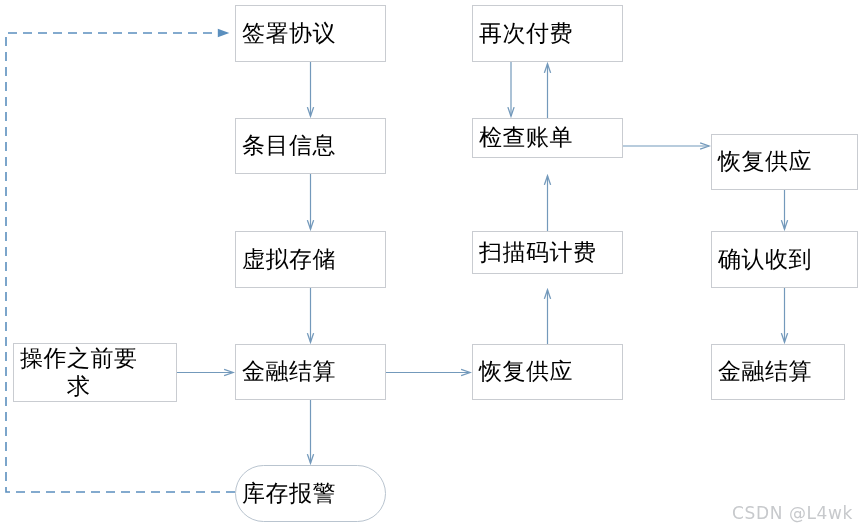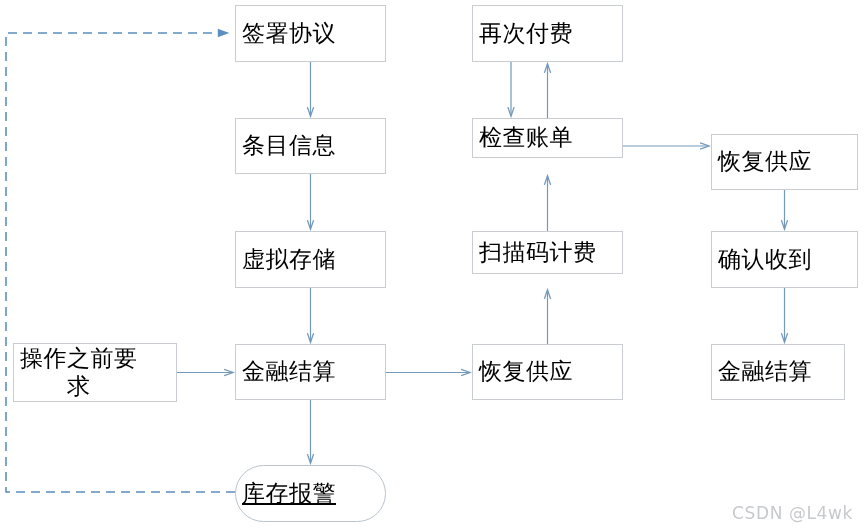--- a/index.html
+++ b/index.html
@@ -35,21 +35,20 @@
     text-align: center;
     color: #000000;
     font-size: 23px;
     line-height: 1.18;
     letter-spacing: 0.5px;
     font-family: "DejaVu Sans", "Liberation Sans", sans-serif;
   }
   .node.stadium {
     border-radius: 999px;
     border-color: #b9c4cf;
-    text-decoration: underline;
   }
   .node .label {
     display: block;
     padding: 0 6px;
     white-space: pre-line;
   }
   #watermark {
     position: absolute;
     right: 14px;
     bottom: 8px;

